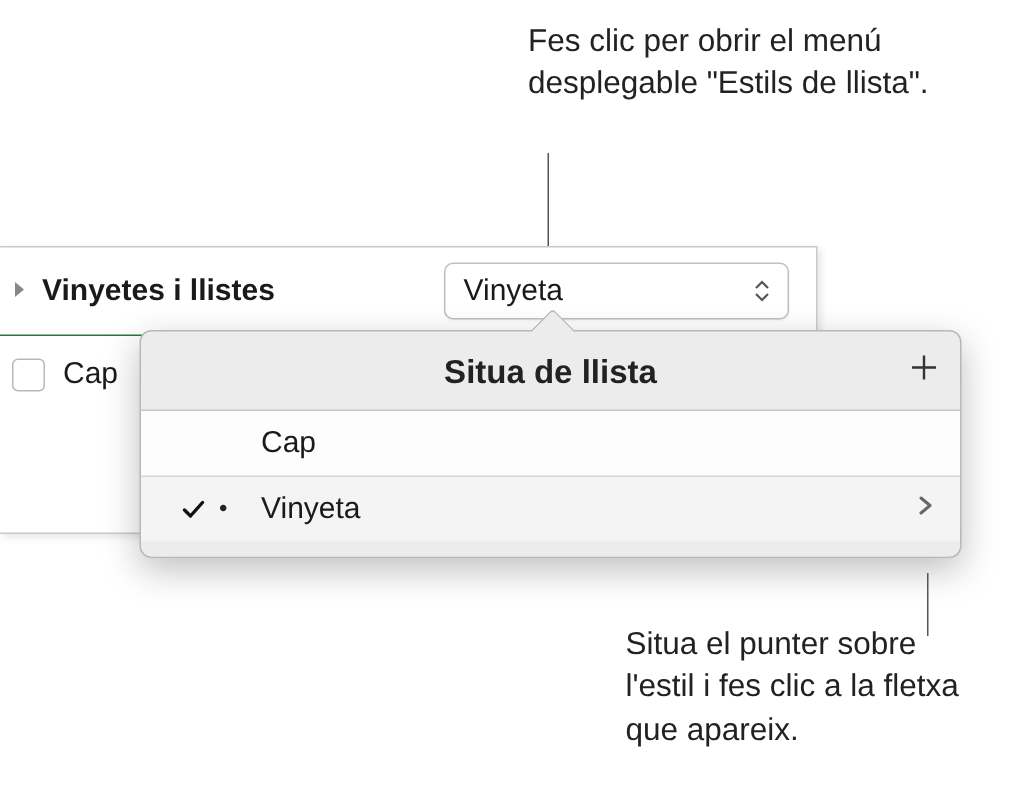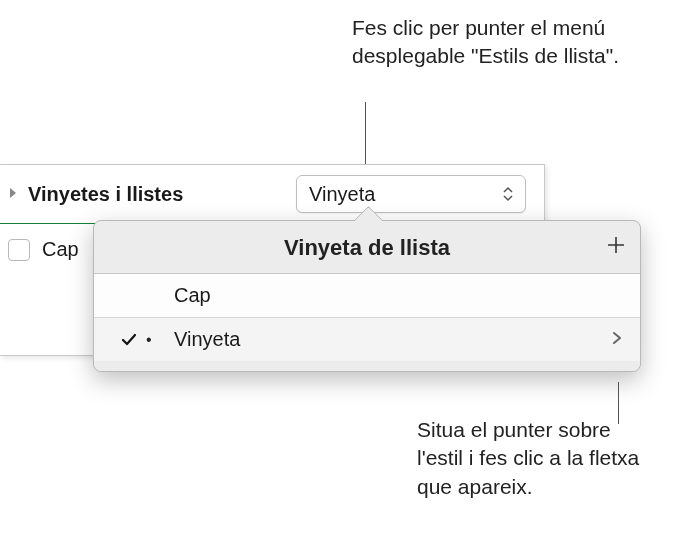--- a/index.html
+++ b/index.html
@@ -185,21 +185,21 @@
       width: 240px;
       font-size: 21px;
       line-height: 1.35;
       color: #222;
       text-align: left;
     }
   </style>
 </head>
 <body>
 
-<div class="callout-top">Fes clic per punter el menú desplegable "Estils de llista".</div>
+<div class="callout-top">Fes clic per obrir el menú desplegable "Estils de llista".</div>
 <div class="callout-line-top"></div>
 
 <div class="panel">
   <div class="panel-row">
     <span class="disclosure">
       <svg width="10" height="14" viewBox="0 0 10 14">
           <path d="M2 2 L8 7 L2 12 Z" fill="#888"></path>
         </svg>
     </span>
     <span class="row-label">Vinyetes i llistes</span>
@@ -214,21 +214,21 @@
     </div>
   </div>
   <div class="panel-row2">
     <div class="checkbox"></div>
     <span class="cap-label">Cap</span>
   </div>
 </div>
 
 <div class="popover">
   <div class="popover-header">
-    <span>Vinyeta de llista</span>
+    <span>Situa de llista</span>
     <span class="plus-btn">
       <svg width="20" height="20" viewBox="0 0 20 20">
           <path d="M10 2 V18 M2 10 H18" stroke="#333" stroke-width="1.6"></path>
         </svg>
     </span>
   </div>
   <div class="popover-item">
     <span class="item-checkcol"></span>
     <span class="item-iconcol"></span>
     <span class="item-label">Cap</span>

